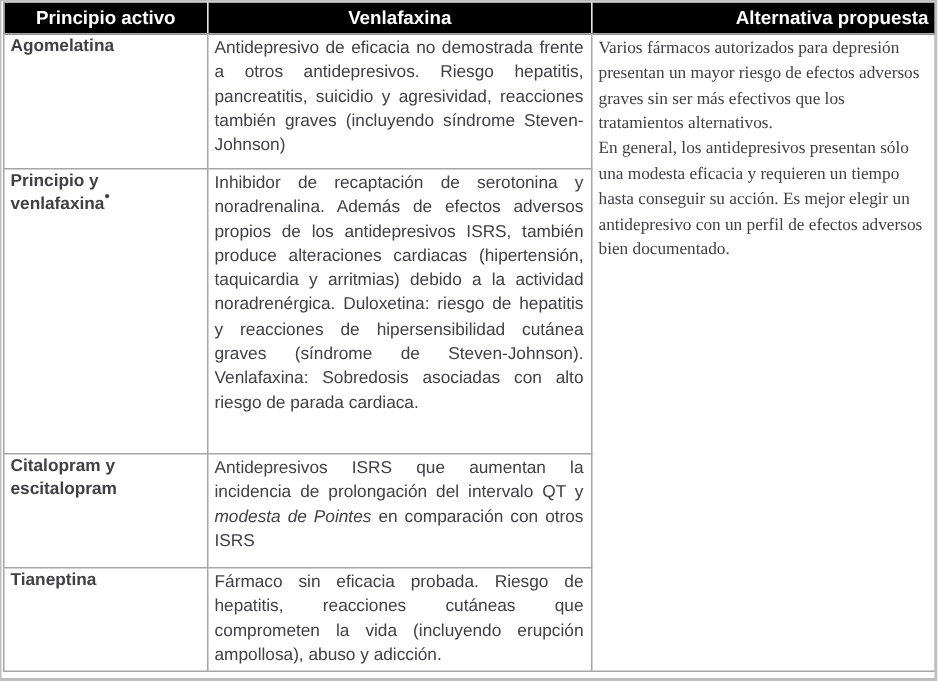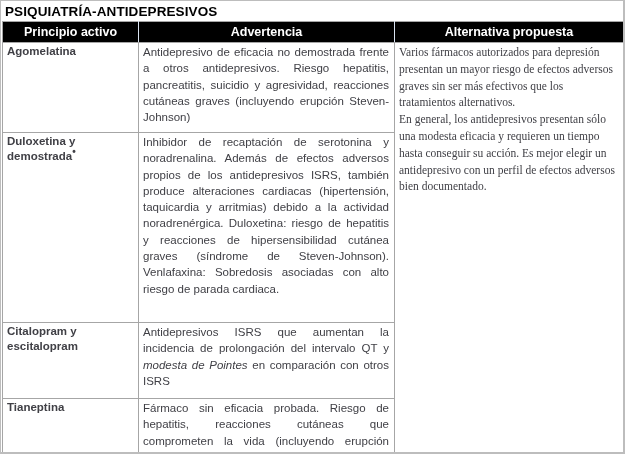--- a/index.html
+++ b/index.html
@@ -37,21 +37,21 @@
     font-weight: bold;
     font-size: 12.5px;
     height: 18px;
     padding: 1px 4px;
     border: 1px solid #a6a6a6;
     border-left: 1px solid #d9e2f0;
     border-right: 1px solid #d9e2f0;
     text-align: center;
   }
   table.med-table th:first-child { border-left: 1px solid #a6a6a6; }
-  table.med-table th:last-child  { border-right: 1px solid #a6a6a6; }
+  table.med-table th:last-child  { border-right: 1px solid #a6a6a6; text-align: right; }
   table.med-table td {
     border: 1px solid #a6a6a6;
     vertical-align: top;
     font-size: 11.5px;
     color: #404046;
     padding: 1px 5px 2px 4px;
     overflow: hidden;
   }
   td.name-cell {
     vertical-align: middle;
@@ -78,49 +78,48 @@
   tr.r1 td { height: 86px; }
   tr.r2 td { height: 186px; }
   tr.r3 td { height: 72px; }
   tr.r4 td { height: 56px; }
 </style>
 </head>
 <body>
 
 <div class="frame">
 
-  <div class="doc-title">PSIQUIATRÍA-ANTIDEPRESIVOS</div>
 
   <table class="med-table">
     <colgroup>
       <col style="width:136px">
       <col style="width:256px">
       <col style="width:229px">
     </colgroup>
     <thead>
       <tr>
         <th>Principio activo</th>
-        <th>Advertencia</th>
+        <th>Venlafaxina</th>
         <th>Alternativa propuesta</th>
       </tr>
     </thead>
     <tbody>
       <tr class="r1">
         <td class="name-cell">
           <span>Agomelatina</span><sup></sup>
         </td>
-        <td class="adv-cell">Antidepresivo de eficacia no demostrada frente a otros antidepresivos. Riesgo hepatitis, pancreatitis, suicidio y agresividad, reacciones cutáneas graves (incluyendo erupción Steven-Johnson)</td>
+        <td class="adv-cell">Antidepresivo de eficacia no demostrada frente a otros antidepresivos. Riesgo hepatitis, pancreatitis, suicidio y agresividad, reacciones también graves (incluyendo síndrome Steven-Johnson)</td>
         <td class="alt-cell" rowspan="4">
           <p>Varios fármacos autorizados para depresión presentan un mayor riesgo de efectos adversos graves sin ser más efectivos que los tratamientos alternativos.</p>
           <p>En general, los antidepresivos presentan sólo una modesta eficacia y requieren un tiempo hasta conseguir su acción. Es mejor elegir un antidepresivo con un perfil de efectos adversos bien documentado.</p>
         </td>
       </tr>
       <tr class="r2">
         <td class="name-cell">
-          <span>Duloxetina y demostrada</span><sup>•</sup>
+          <span>Principio y venlafaxina</span><sup>•</sup>
         </td>
         <td class="adv-cell">Inhibidor de recaptación de serotonina y noradrenalina. Además de efectos adversos propios de los antidepresivos ISRS, también produce alteraciones cardiacas (hipertensión, taquicardia y arritmias) debido a la actividad noradrenérgica. Duloxetina: riesgo de hepatitis y reacciones de hipersensibilidad cutánea graves (síndrome de Steven-Johnson). Venlafaxina: Sobredosis asociadas con alto riesgo de parada cardiaca.</td>
       </tr>
       <tr class="r3">
         <td class="name-cell">
           <span>Citalopram y escitalopram</span><sup></sup>
         </td>
         <td class="adv-cell">Antidepresivos ISRS que aumentan la incidencia de prolongación del intervalo QT y <i>modesta de Pointes</i> en comparación con otros ISRS</td>
       </tr>
       <tr class="r4">

